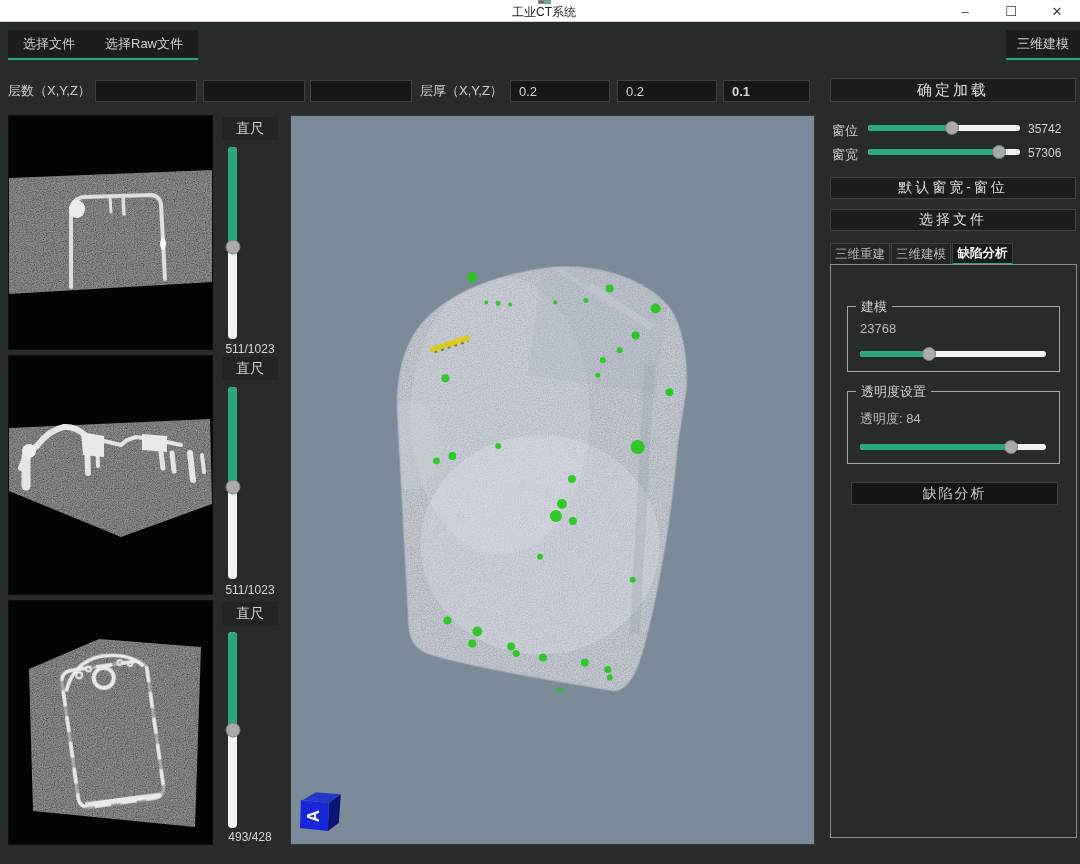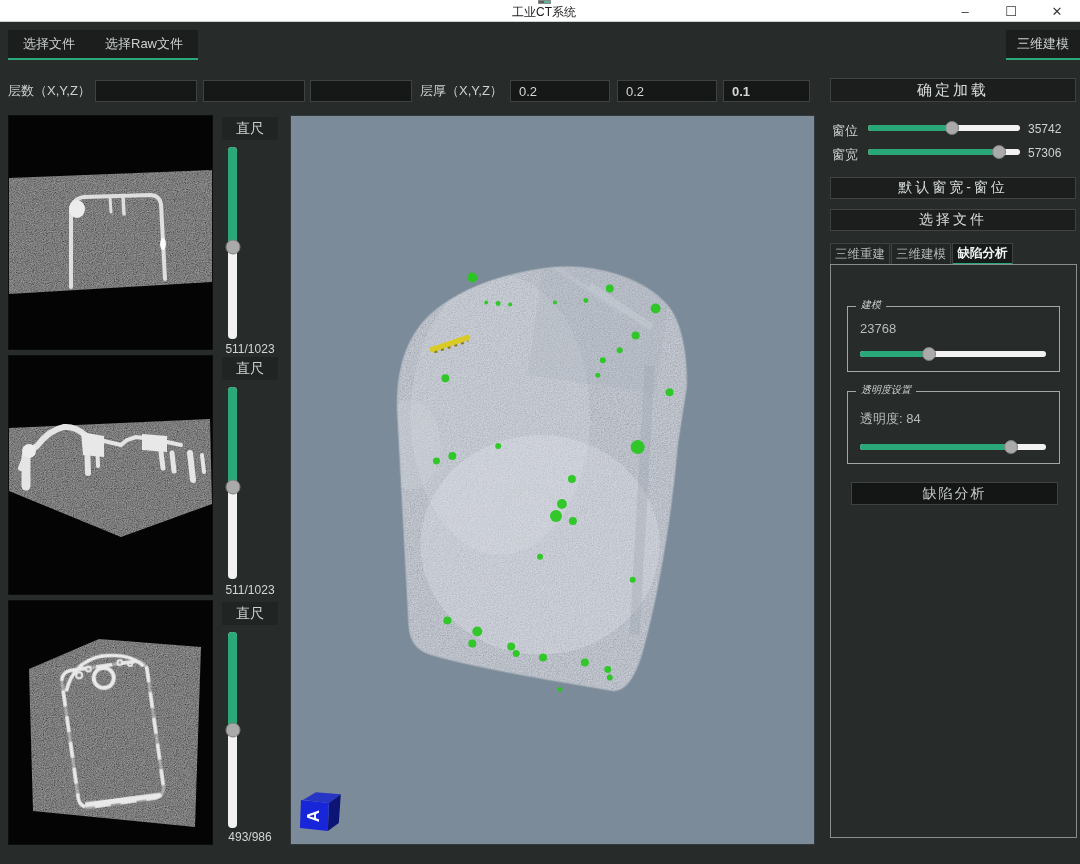--- a/index.html
+++ b/index.html
@@ -40,21 +40,21 @@
   .big-btn{position:absolute;left:830px;width:246px;background:var(--panel);border:1px solid var(--border);color:#d9dedc;font-family:inherit;letter-spacing:3px;}
   .sl-label{position:absolute;left:832px;width:34px;font-size:13px;color:var(--text);}
   .h-track{position:absolute;height:6px;background:var(--track-white);border-radius:3px;}
   .h-fill{position:absolute;left:0;top:0;height:100%;background:var(--green);border-radius:3px;}
   .h-handle{position:absolute;top:50%;transform:translate(-50%,-50%);width:14px;height:14px;border-radius:50%;background:#a9aaa9;border:1px solid #7d7e7d;}
   .sl-value{position:absolute;left:1028px;width:50px;font-size:12px;color:var(--text);white-space:nowrap;}
   .tab{position:absolute;top:221px;height:22px;background:#222625;border:1px solid var(--border);color:var(--dim);font-size:12.5px;font-family:inherit;white-space:nowrap;}
   .tab.active{background:#161a19;color:#f0f3f2;border-bottom:2px solid var(--green);font-weight:bold;}
   .tab-frame{position:absolute;left:830px;top:242px;width:247px;height:574px;border:1px solid #898e8c;background:var(--bg);}
   .group{position:absolute;left:16px;width:213px;border:1px solid #a3a8a6;}
-  .group-legend{position:absolute;top:-9px;left:8px;background:var(--bg);padding:0 5px;font-size:10px;color:var(--text);font-style:italic;}
+  .group-legend{position:absolute;top:-9px;left:8px;background:var(--bg);padding:0 5px;font-size:13px;color:var(--text);}
   .group-text{position:absolute;left:12px;font-size:13px;color:#b8bdbb;white-space:nowrap;}
   .frame-btn{position:absolute;left:20px;top:194px;width:207px;height:23px;background:#131615;border:1px solid var(--border);color:#c9cecd;font-size:14px;font-family:inherit;letter-spacing:2px;}
   #defect-layer{fill:#25c81f;}
 </style>
 </head>
 <body>
 
 <svg width="0" height="0" style="position:absolute" aria-hidden="true">
   <defs>
     <filter id="grainDark" x="0%" y="0%" width="100%" height="100%">
@@ -191,21 +191,21 @@
         <circle cx="130" cy="66" r="2" stroke-width="2"></circle>
         <line x1="66" y1="199" x2="142" y2="200" stroke-width="5"></line>
       </g>
     </svg>
   </div>
   <button class="ruler-btn" style="top:580px">直尺</button>
   <div class="v-track" style="top:610px;height:196px">
     <div class="v-fill" style="height: 50%;"></div>
     <div class="v-handle" style="top: 50%;"></div>
   </div>
-  <span class="slice-val" style="top:808px">493/986</span>
+  <span class="slice-val" style="top:808px">493/428</span>
 
   <div class="viewport">
     <svg viewBox="0 0 525 730" preserveAspectRatio="none">
       <rect width="525" height="730" fill="#7c8b99"></rect>
       <clipPath id="objClip">
         <path d="M262,152 C300,148 352,160 378,190 C392,206 398,240 397,272 L388,330 C384,380 372,470 352,540 C344,566 334,578 322,576 C260,566 180,552 140,540 C124,535 118,524 118,505 L107,300 C105,262 112,225 140,199 C175,168 225,156 262,152 Z"></path>
       </clipPath>
       <path d="M262,152 C300,148 352,160 378,190 C392,206 398,240 397,272 L388,330 C384,380 372,470 352,540 C344,566 334,578 322,576 C260,566 180,552 140,540 C124,535 118,524 118,505 L107,300 C105,262 112,225 140,199 C175,168 225,156 262,152 Z" fill="#b6bcc4" opacity="0.5"></path>
       <g clip-path="url(#objClip)">
         <rect width="525" height="730" filter="url(#grain3d)" opacity="0.5"></rect>

